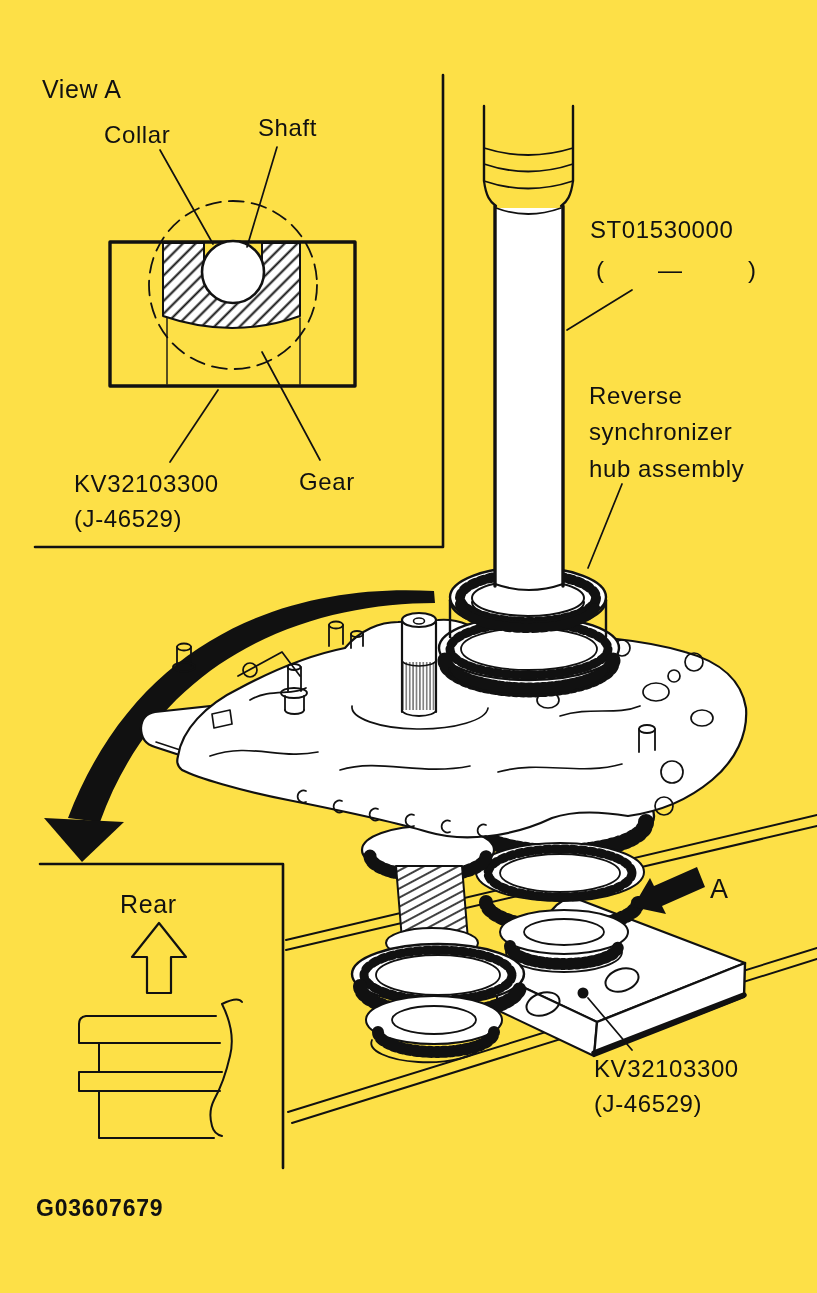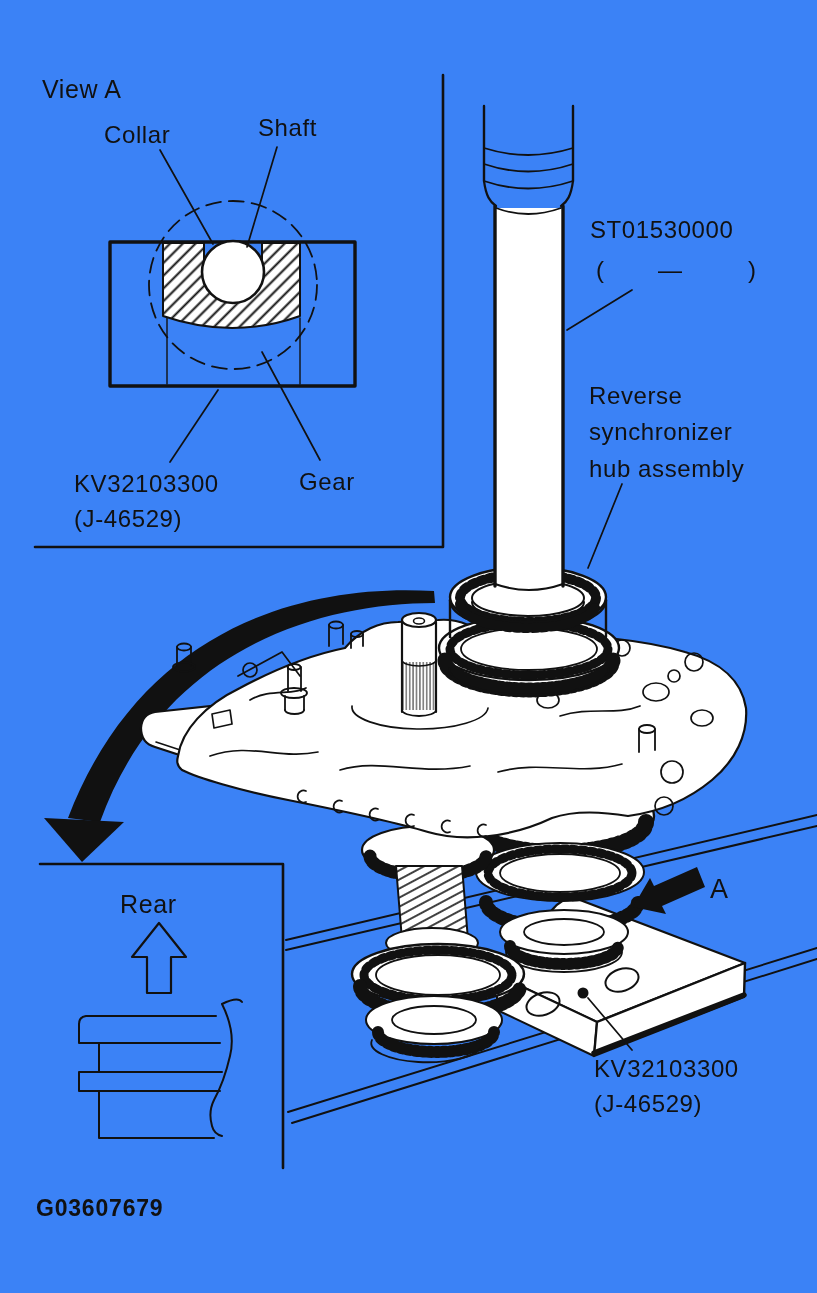--- a/index.html
+++ b/index.html
@@ -1,16 +1,16 @@
 <!DOCTYPE html>
 <html><head>
 <meta charset="utf-8">
 <style>
   html,body{margin:0;padding:0;background:#ffffff;}
-  .page{position:relative;width:817px;height:1293px;background:#3b82f6;overflow:hidden;
+  .page{position:relative;width:817px;height:1293px;background:#fde047;overflow:hidden;
         font-family:"Liberation Sans", sans-serif;}
   .page svg{position:absolute;left:0;top:0;}
   text{fill:#111111;letter-spacing:0.6px;}
   .lbl{font-size:24px;}
   .lbl-big{font-size:25px;}
   .lbl-a{font-size:27px;}
   .figcode{font-size:23px;font-weight:600;letter-spacing:0.8px;}
 </style>
 </head>
 <body>

